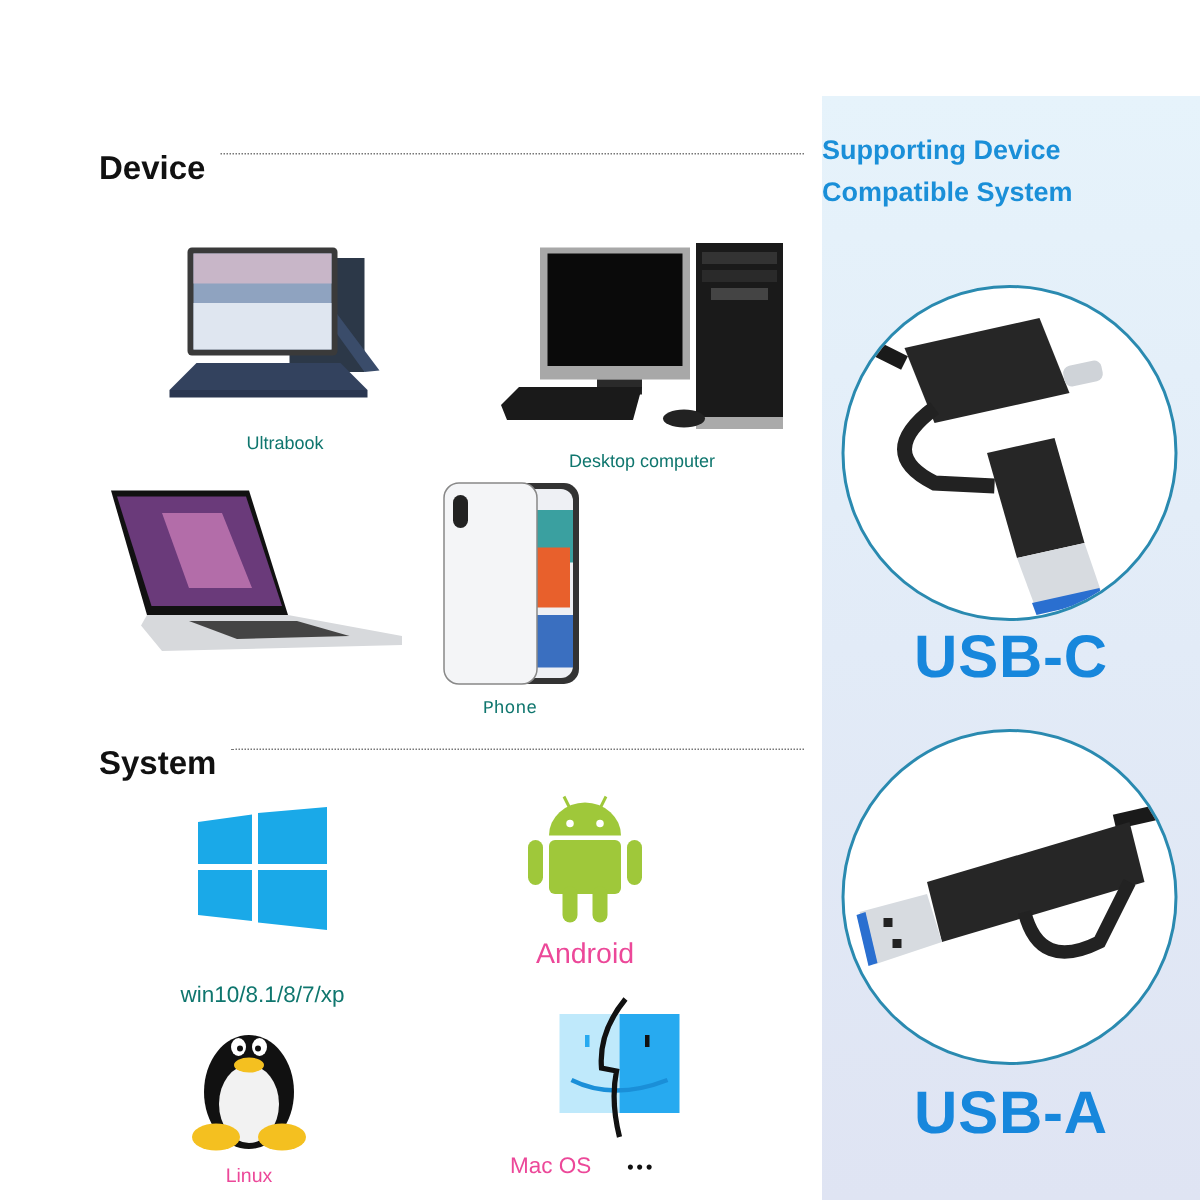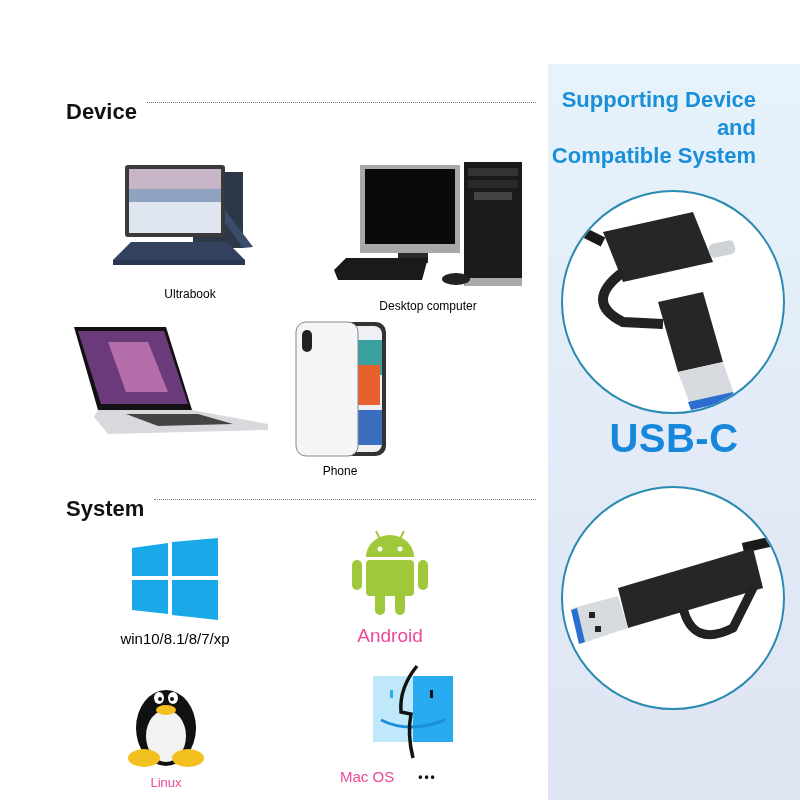--- a/index.html
+++ b/index.html
@@ -4,28 +4,28 @@
 <style>
   * { box-sizing: border-box; margin: 0; padding: 0; }
   html, body { width: 800px; height: 800px; background: #ffffff; overflow: hidden; }
   body { position: relative; font-family: "Liberation Sans", sans-serif; color: #111; }
 
   .section-heading { position: absolute; left: 66px; display: flex; width: 470px; }
   .section-heading .title { font-weight: bold; font-size: 22px; color: #111; white-space: nowrap; }
   .section-heading .rule { flex: 1; margin-left: 10px; border-bottom: 1.5px dotted #777; height: 0; position: relative; top: 3px; }
 
   .item { position: absolute; text-align: center; }
-  .item .cap { font-size: 12px; color: #000000; }
+  .item .cap { font-size: 12px; color: #0f766e; }
   .os-cap { font-size: 18px; color: #ec4899; }
 
   
   .panel { position: absolute; left: 548px; top: 64px; width: 252px; height: 736px;
            background: linear-gradient(180deg, #e6f3fb 0%, #e2ebf7 50%, #dfe4f3 100%); }
-  .panel-title { position: absolute; top: 22px; left: 0; width: 208px; text-align: right;
-                 font-weight: bold; font-size: 22px; line-height: 28px; color: #1a8fd8; }
+  .panel-title { position: absolute; top: 22px; left: 0; width: 208px; text-align: left;
+                 font-weight: bold; font-size: 18px; line-height: 28px; color: #1a8fd8; }
   .circle { position: absolute; left: 13px; width: 224px; height: 224px; border-radius: 50%;
             background: #fff; border: 2px solid #2a8ab0; overflow: hidden; }
   .usb-label { position: absolute; left: 0; width: 252px; text-align: center; font-weight: bold;
                font-size: 40px; color: #1787dc; letter-spacing: 0.5px; }
 </style>
 </head>
 <body>
 
 <div class="section-heading" style="top:99px;">
   <span class="title">Device</span>
@@ -65,21 +65,21 @@
 <div class="item" style="left:68px; top:322px; width:205px;">
   <svg width="205" height="120" viewBox="0 0 205 120">
     <polygon points="6,5 98,5 124,88 30,88" fill="#111"></polygon>
     <polygon points="10,9 96,9 120,82 33,82" fill="#6a3a7a"></polygon>
     <polygon points="40,20 80,20 100,70 58,70" fill="#c67bb5" opacity="0.8"></polygon>
     <polygon points="30,88 124,88 200,102 200,108 40,112 26,95" fill="#d7d9dc"></polygon>
     <polygon points="58,92 130,92 165,102 90,104" fill="#444"></polygon>
   </svg>
 </div>
 
-<div class="item" style="left:290px; top:320px; width:100px;">
+<div class="item" style="left:290px; top:320px; width:100px;font-family:Liberation Mono, monospace;">
   <svg width="96" height="140" viewBox="0 0 96 140">
     <rect x="30" y="2" width="64" height="134" rx="10" fill="#333"></rect>
     <rect x="34" y="6" width="56" height="126" rx="8" fill="#eef0f4"></rect>
     <rect x="60" y="20" width="30" height="35" fill="#3aa0a0"></rect>
     <rect x="62" y="45" width="26" height="40" fill="#e8602c"></rect>
     <rect x="60" y="90" width="30" height="35" fill="#3a6fc0"></rect>
     <rect x="4" y="2" width="62" height="134" rx="10" fill="#f4f5f7" stroke="#888" stroke-width="1"></rect>
     <rect x="10" y="10" width="10" height="22" rx="5" fill="#222"></rect>
   </svg>
   <div class="cap" style="margin-top:0px;">Phone</div>
@@ -90,21 +90,21 @@
   <span class="rule"></span>
 </div>
 
 <div class="item" style="left:100px; top:538px; width:150px;">
   <svg width="90" height="84" viewBox="0 0 90 84">
     <polygon points="2,10 38,5 38,38 2,38" fill="#1aa9e8"></polygon>
     <polygon points="42,4 88,0 88,38 42,38" fill="#1aa9e8"></polygon>
     <polygon points="2,42 38,42 38,76 2,72" fill="#1aa9e8"></polygon>
     <polygon points="42,42 88,42 88,82 42,77" fill="#1aa9e8"></polygon>
   </svg>
-  <div class="cap" style="font-size:15px; margin-top:4px;">win10/8.1/8/7/xp</div>
+  <div class="cap" style="font-size:15px; margin-top:28px;">win10/8.1/8/7/xp</div>
 </div>
 
 <div class="item" style="left:330px; top:527px; width:120px;">
   <svg width="80" height="92" viewBox="0 0 80 92">
     <line x1="26" y1="4" x2="30" y2="12" stroke="#9fc83a" stroke-width="2"></line>
     <line x1="54" y1="4" x2="50" y2="12" stroke="#9fc83a" stroke-width="2"></line>
     <path d="M16 30 A24 22 0 0 1 64 30 Z" fill="#9fc83a"></path>
     <circle cx="30" cy="22" r="2.5" fill="#fff"></circle>
     <circle cx="50" cy="22" r="2.5" fill="#fff"></circle>
     <rect x="16" y="33" width="48" height="36" rx="4" fill="#9fc83a"></rect>
@@ -142,21 +142,20 @@
   </svg>
   <div style="display:flex; justify-content:flex-start; align-items:center; gap:24px; margin-top:2px;">
     <span class="os-cap" style="font-size:15px;">Mac OS</span>
     <span style="font-size:12px; letter-spacing:2px; font-weight:bold;">•••</span>
   </div>
 </div>
 
 <div class="panel">
   <div class="panel-title">
     <div>Supporting Device</div>
-    <div>and</div>
     <div>Compatible System</div>
   </div>
 
   <div class="circle" style="top:126px;">
     <svg width="224" height="224" viewBox="0 0 224 224">
       <line x1="0" y1="30" x2="40" y2="50" stroke="#1a1a1a" stroke-width="10"></line>
       <polygon points="40,40 130,20 150,70 60,90" fill="#262626"></polygon>
       <rect x="146" y="50" width="26" height="14" rx="5" fill="#cfd3d8" transform="rotate(-12 159 57)"></rect>
       <path d="M60 80 Q20 110 60 130 L100 132" stroke="#222" stroke-width="10" fill="none"></path>
       <polygon points="95,110 140,100 160,170 115,180" fill="#262626"></polygon>
@@ -170,13 +169,14 @@
     <svg width="224" height="224" viewBox="0 0 224 224">
       <line x1="180" y1="60" x2="224" y2="50" stroke="#1a1a1a" stroke-width="10"></line>
       <polygon points="55,100 190,60 200,100 65,140" fill="#262626"></polygon>
       <path d="M120 120 Q130 160 170 140 L190 100" stroke="#222" stroke-width="9" fill="none"></path>
       <polygon points="10,120 55,108 65,140 20,155" fill="#d7dbe0"></polygon>
       <polygon points="8,122 14,120 22,154 16,156" fill="#2a6fd0"></polygon>
       <rect x="26" y="124" width="6" height="6" fill="#222"></rect>
       <rect x="32" y="138" width="6" height="6" fill="#222"></rect>
     </svg>
   </div>
+  <div class="usb-label" style="top:656px;">USB-A</div>
 </div>
 
 </body></html>

